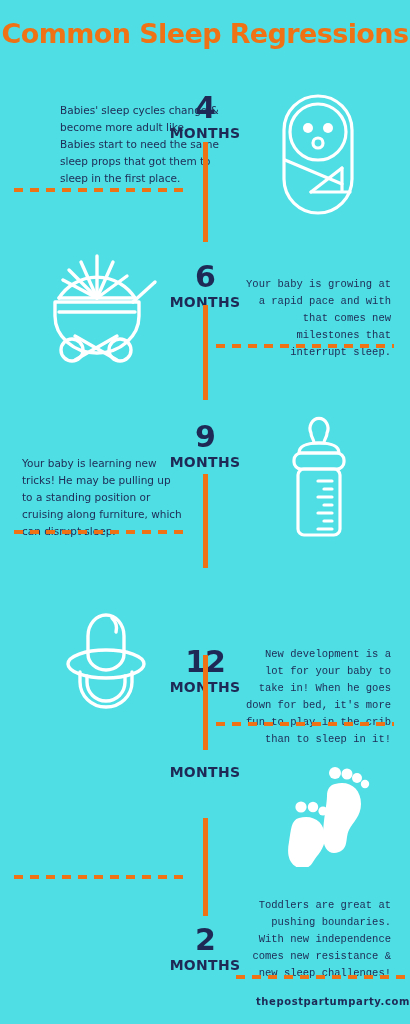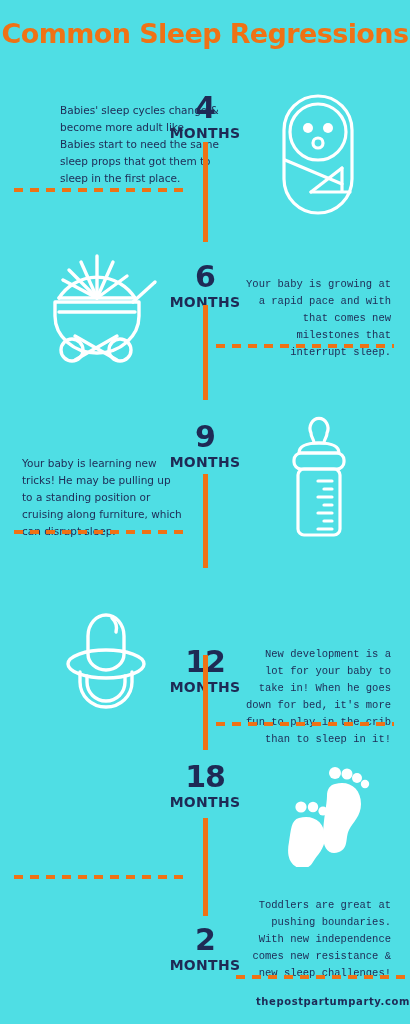--- a/index.html
+++ b/index.html
@@ -178,21 +178,20 @@
   </div>
   <div class="para right" style="top:646px;">New development is a lot for your baby to take in! When he goes down for bed, it's more fun to play in the crib than to sleep in it!</div>
   <div class="age" style="top:600px;margin-top:47px;">
     <span class="num">12</span>
     <span class="unit">MONTHS</span>
   </div>
   <div class="bar" style="top:655px;height:95px;"></div>
   <div class="dash" style="top:722px;left:216px;width:178px;"></div>
 
   <div class="age" style="top:762px;">
-    <span class="num">18</span>
     <span class="unit">MONTHS</span>
   </div>
   <div class="bar" style="top:818px;height:98px;"></div>
   <div class="dash" style="top:875px;left:14px;width:176px;"></div>
 
   <div class="icon" style="top:762px;left:275px;">
     <svg width="105" height="105" viewBox="0 0 105 105">
       <g fill="#ffffff">
         <path d="M60 22 C74 18 86 26 86 42 C86 54 78 60 74 68 C70 76 74 86 64 90 C54 94 48 86 48 74 C48 58 52 42 52 34 C52 27 55 23 60 22 Z"></path>
         <circle cx="60" cy="11" r="6"></circle>

